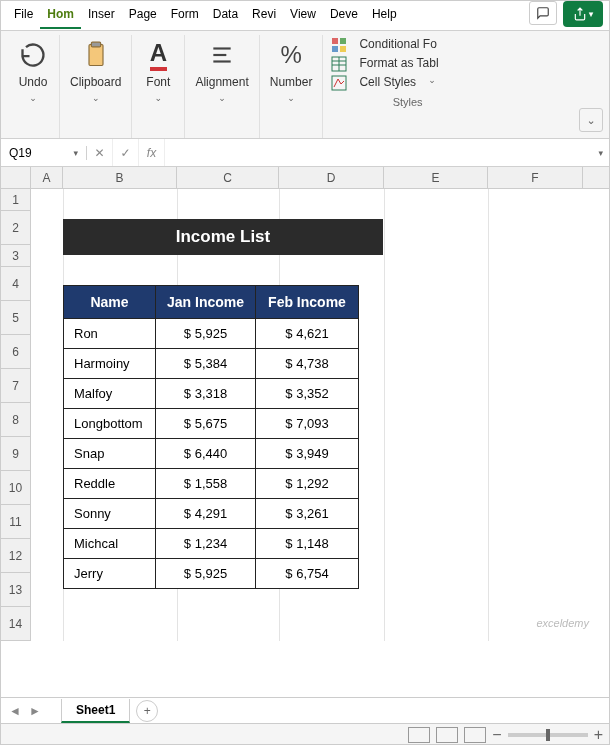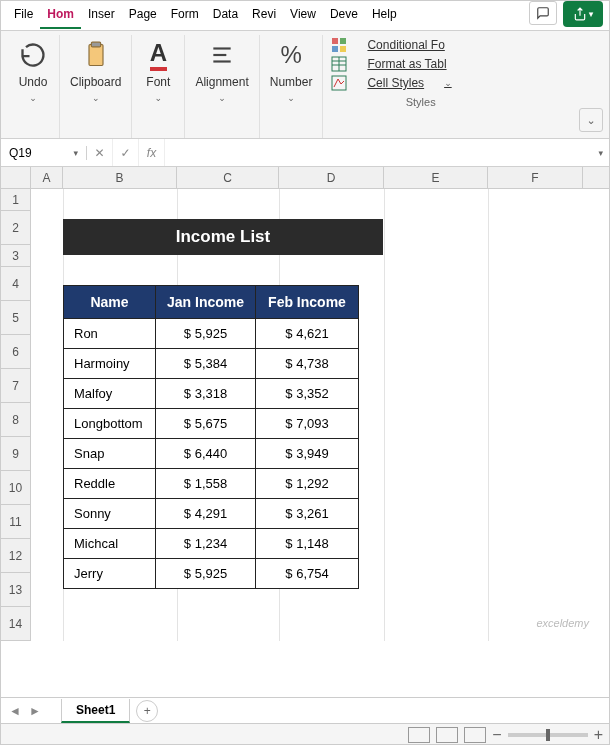--- a/index.html
+++ b/index.html
@@ -1,35 +1,35 @@
 <!DOCTYPE html>
 <html><head>
 <meta charset="utf-8">
 <style>
 * { box-sizing: border-box; margin: 0; padding: 0; font-family: 'Segoe UI', Arial, sans-serif; }
 body { background: #fff; width: 610px; height: 745px; overflow: hidden; position: relative; border: 1px solid #ccc; }
 
 
 .menu-tabs { display: flex; align-items: flex-start; height: 30px; padding: 0 6px; border-bottom: 1px solid #d0d0d0; font-size: 12px; }
 .menu-tab { padding: 6px 7px; cursor: pointer; white-space: nowrap; overflow: hidden; }
-.menu-tab.active { border-bottom: 2px solid #107c41; color: #be185d; font-weight: 600; }
+.menu-tab.active { border-bottom: 2px solid #107c41; color: #4d7c0f; font-weight: 600; }
 .menu-spacer { flex: 1; }
 .menu-icon-box { width: 28px; height: 24px; border: 1px solid #ccc; border-radius: 3px; display: flex; align-items: center; justify-content: center; margin-left: 4px; }
 .share-btn { background: #107c41; color: #fff; width: 40px; height: 26px; border-radius: 4px; display: flex; align-items: center; justify-content: center; margin-left: 6px; }
 
 
 .ribbon { display: flex; height: 108px; background: #f5f5f5; border-bottom: 1px solid #d0d0d0; padding: 4px 6px 0 6px; position: relative; }
 .ribbon-group { display: flex; flex-direction: column; align-items: center; padding: 4px 10px 0 10px; border-right: 1px solid #e0e0e0; font-size: 11px; color: #444; }
 .ribbon-group:last-of-type { border-right: none; }
 .ribbon-big-btn { display: flex; flex-direction: column; align-items: center; gap: 2px; cursor: pointer; }
 .ribbon-icon { width: 32px; height: 32px; display: flex; align-items: center; justify-content: center; }
 .ribbon-label { font-size: 12px; color: #333; margin-top: 2px; }
 .chev-down { font-size: 9px; color: #666; margin-top: 2px; }
 .styles-group { display: flex; flex-direction: column; gap: 3px; padding: 2px 6px 0 8px; }
-.styles-item { display: flex; align-items: center; gap: 20px; font-size: 12px; color: #333; cursor: pointer; white-space: nowrap; overflow: hidden; text-decoration: underline; }
+.styles-item { display: flex; align-items: flex-start; gap: 12px; font-size: 12px; color: #333; cursor: pointer; white-space: nowrap; overflow: hidden; }
 .styles-item .micon { width: 16px; height: 16px; display: flex; align-items: center; justify-content: center; }
 .group-label { text-align: center; font-size: 11px; color: #666; margin-top: 2px; }
 .ribbon-collapse { width: 24px; height: 24px; border: 1px solid #ccc; border-radius: 3px; display: flex; align-items: center; justify-content: center; position: absolute; right: 6px; bottom: 6px; }
 
 
 .formula-bar { display: flex; align-items: center; height: 28px; border-bottom: 1px solid #d0d0d0; font-size: 12px; }
 .name-box { width: 86px; border-right: 1px solid #d0d0d0; padding: 0 8px; display: flex; align-items: center; justify-content: space-between; }
 .fb-btn { width: 26px; text-align: center; color: #888; border-right: 1px solid #eee; height: 100%; display: flex; align-items: center; justify-content: center; }
 .fb-input { flex: 1; padding: 0 6px; display: flex; align-items: center; justify-content: space-between; }
 

